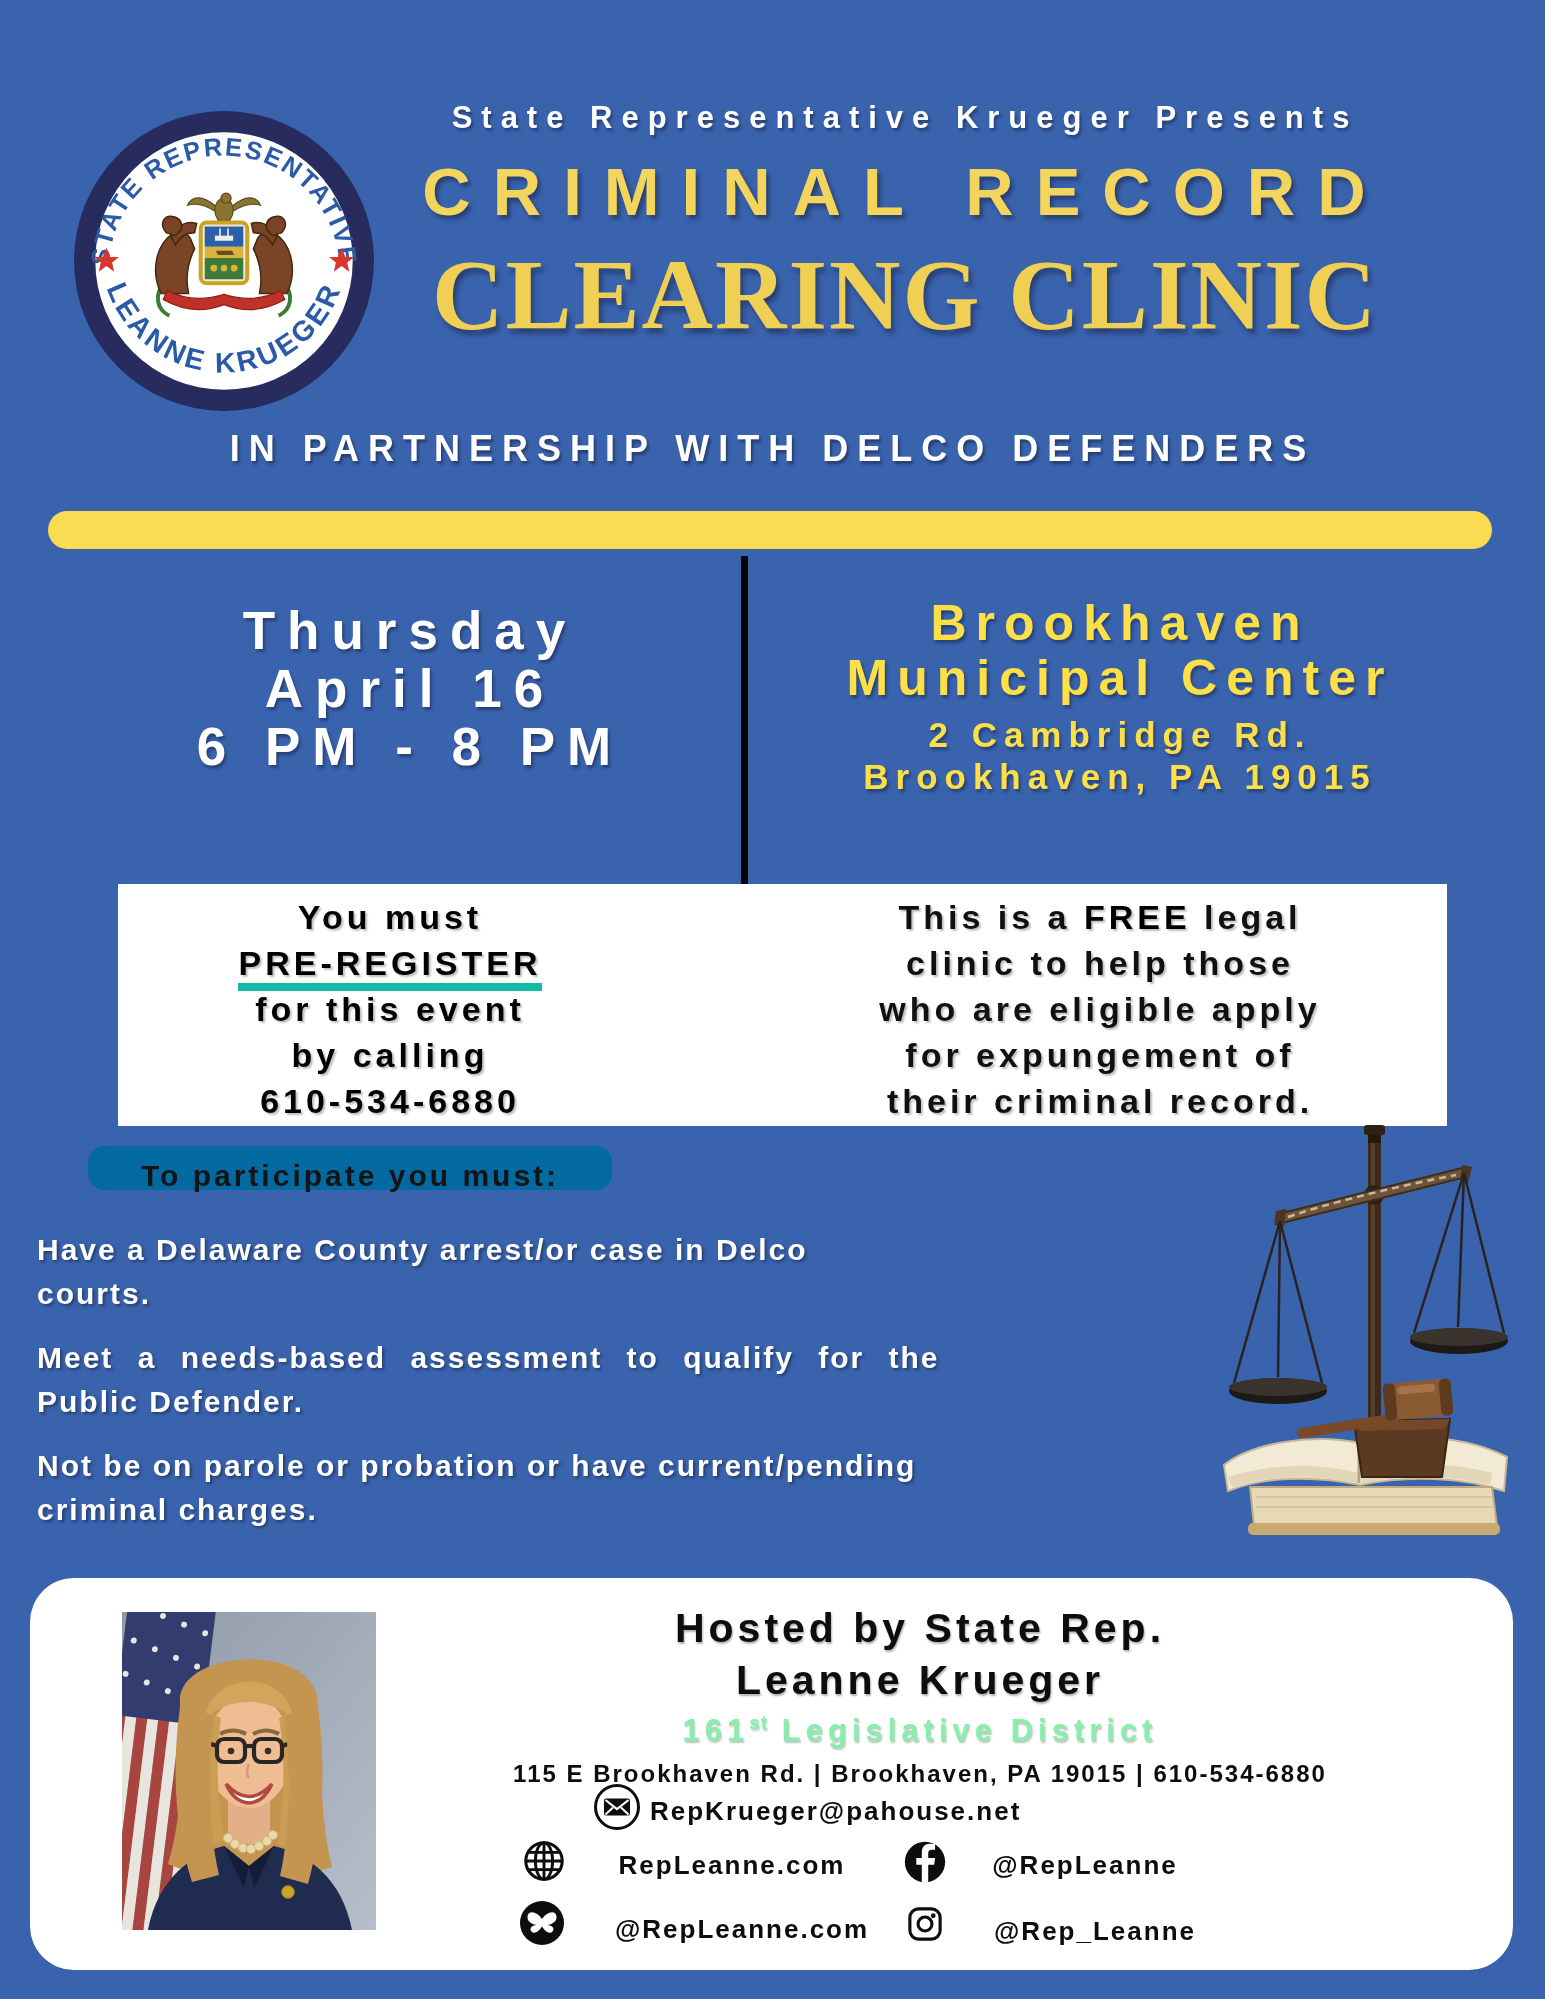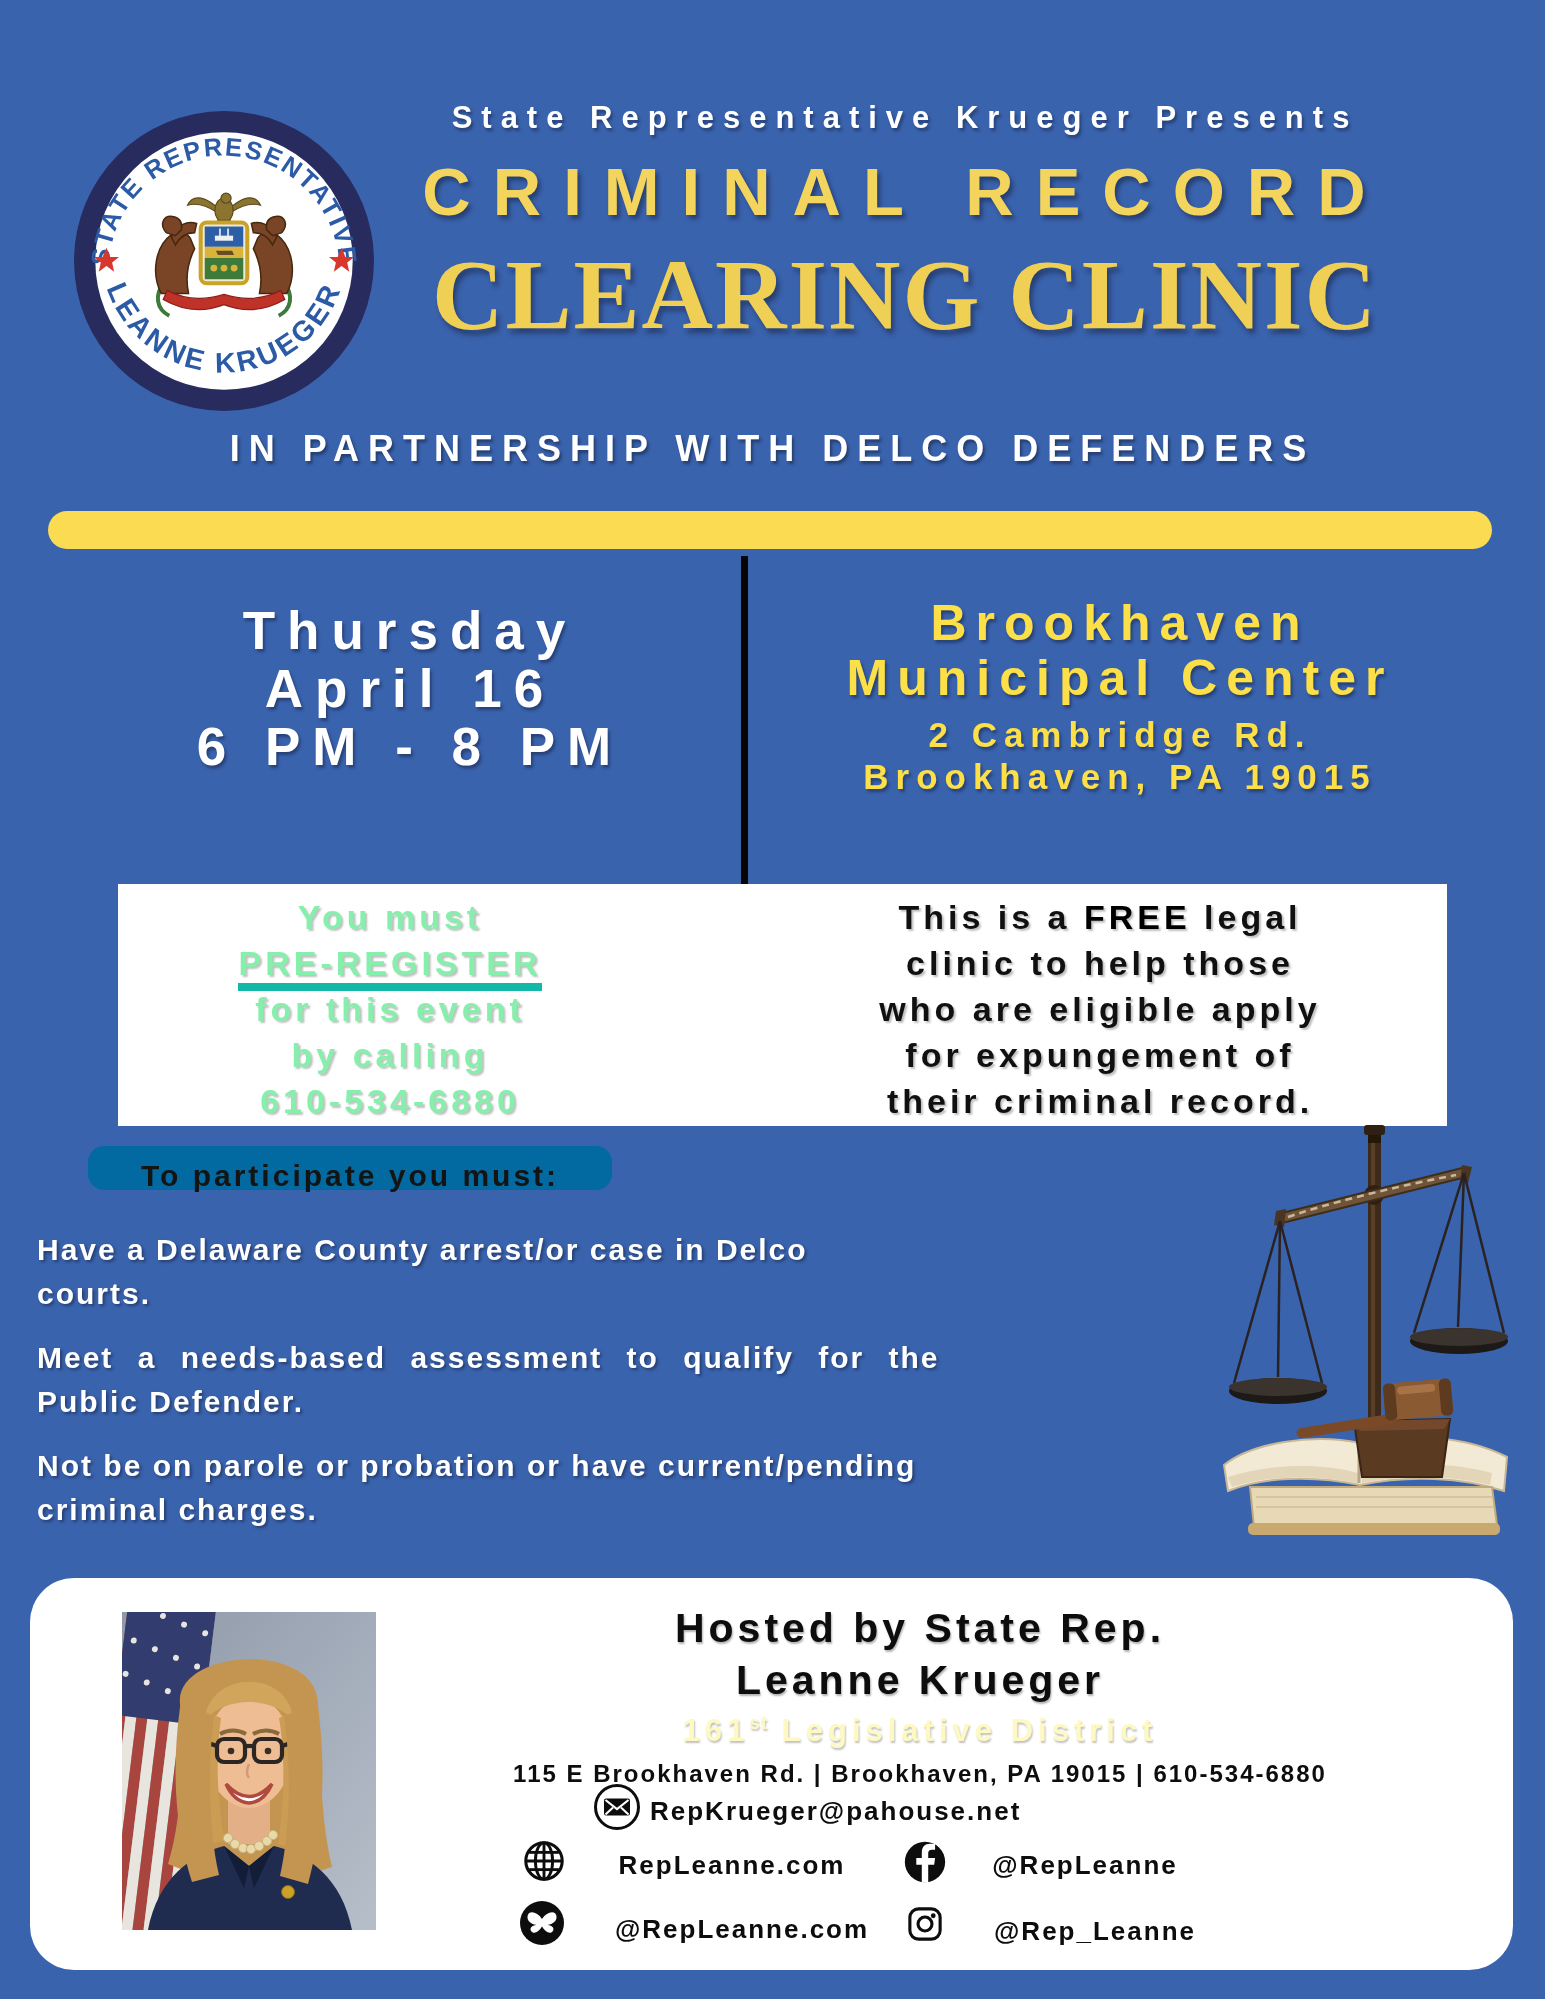--- a/index.html
+++ b/index.html
@@ -29,42 +29,42 @@
     font-size:53px; line-height:58px; letter-spacing:12px;
     text-shadow:2px 3px 3px rgba(15,25,50,.45); }
   .where { left:790px; top:596px; width:660px; color:#fde047; font-weight:bold;
     text-shadow:2px 3px 3px rgba(15,25,50,.45); }
   .where-big { font-size:50px; line-height:55px; letter-spacing:9px; }
   .where-small { font-size:35px; line-height:42px; letter-spacing:7px; margin-top:8px; }
 
   
   .whitebox { left:118px; top:884px; width:1329px; height:242px; background:#ffffff; }
   .register { left:130px; top:894px; width:520px; font-size:34px; font-weight:bold;
-    letter-spacing:4px; line-height:46px; color:#86efac; text-shadow:2px 2px 2px rgba(0,0,0,.25); }
+    letter-spacing:4px; line-height:46px; color:#000000; text-shadow:2px 2px 2px rgba(0,0,0,.25); }
   .register .ul { border-bottom:8px solid #14b8a6; padding-bottom:1px;text-align:center; }
   .freebox { left:800px; top:894px; width:600px; font-size:34px; font-weight:bold;
     letter-spacing:4px; line-height:46px; color:#101010; text-shadow:2px 2px 2px rgba(0,0,0,.25); }
   .free-hl { color:#000000; }
 
   
   .pill { left:88px; top:1146px; width:524px; height:44px; border-radius:16px; background:#0369a1; }
   .pill-text { display:block; line-height:60px; text-align:center; font-size:30px; font-weight:bold;
     letter-spacing:3px; color:#141414; }
   .reqs { left:37px; top:1228px; width:1092px; color:#ffffff; font-size:30px; font-weight:bold;
     letter-spacing:2px; line-height:44px; text-shadow:2px 2px 3px rgba(15,25,50,.5); }
   .reqs p { margin:0 0 20px 0; }
   .req-just { word-spacing:14px; }
 
   
   .card { left:30px; top:1578px; width:1483px; height:392px; background:#ffffff; border-radius:44px; }
   .portrait { left:122px; top:1612px; width:254px; height:318px; }
   .hosted { left:470px; top:1602px; width:900px; font-size:41px; font-weight:bold;
     letter-spacing:4px; line-height:52px; color:#0d0d0d; text-shadow:1px 2px 2px rgba(0,0,0,.3); }
   .district { left:470px; top:1712px; width:900px; font-size:31px; font-weight:bold;
-    letter-spacing:5px; color:#fef9c3; text-shadow:1px 2px 2px rgba(0,0,0,.25); }
+    letter-spacing:5px; color:#86efac; text-shadow:1px 2px 2px rgba(0,0,0,.25); }
   .district sup { font-size:19px; vertical-align:12px; letter-spacing:1px; }
   .address { left:400px; top:1760px; width:1040px; font-size:24px; font-weight:bold;
     letter-spacing:2px; color:#0d0d0d; }
   .soc-text { font-size:26px; font-weight:bold; letter-spacing:2px; color:#0d0d0d; }
   .icon { display:block; }
 </style>
 </head>
 <body>
 
 <div class="stage">

